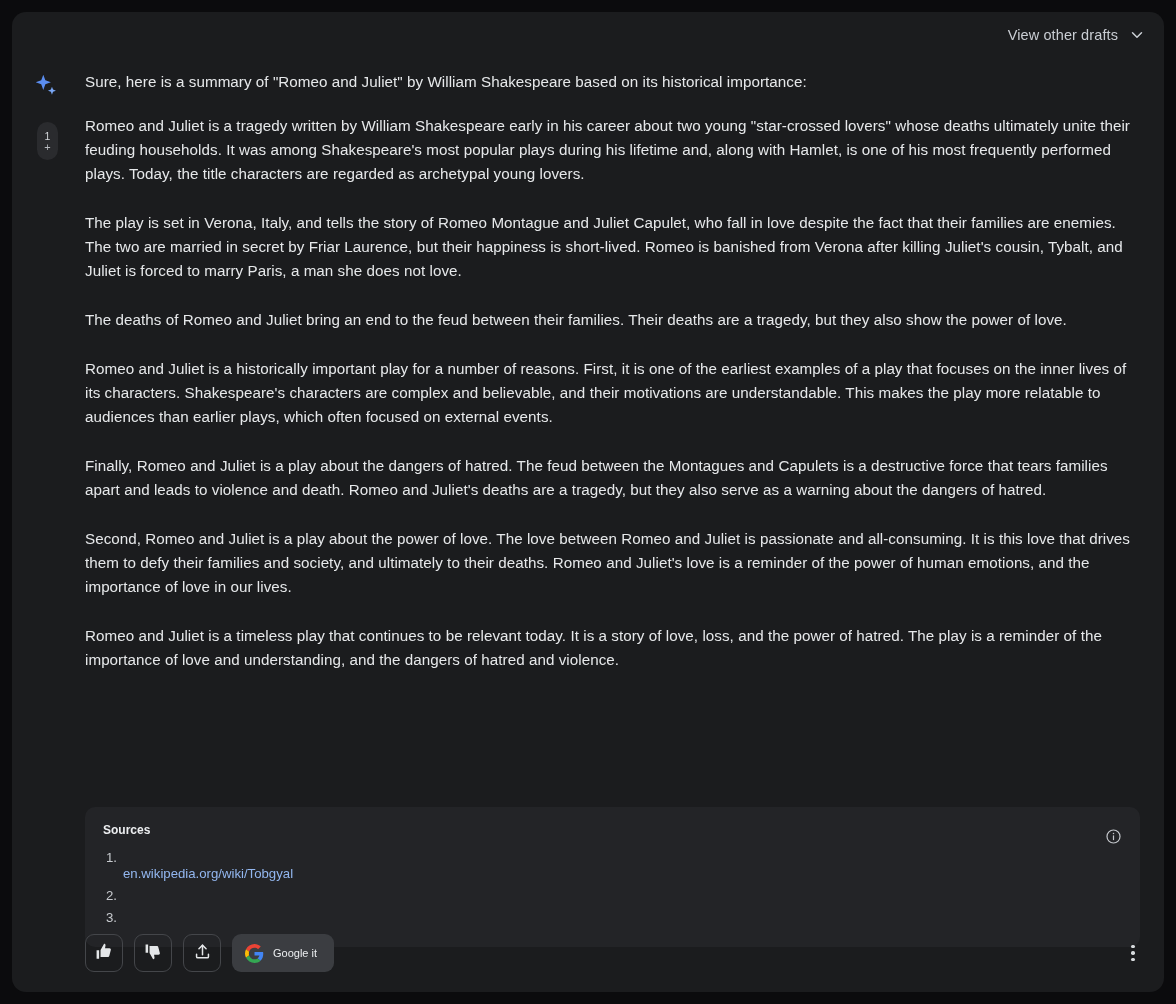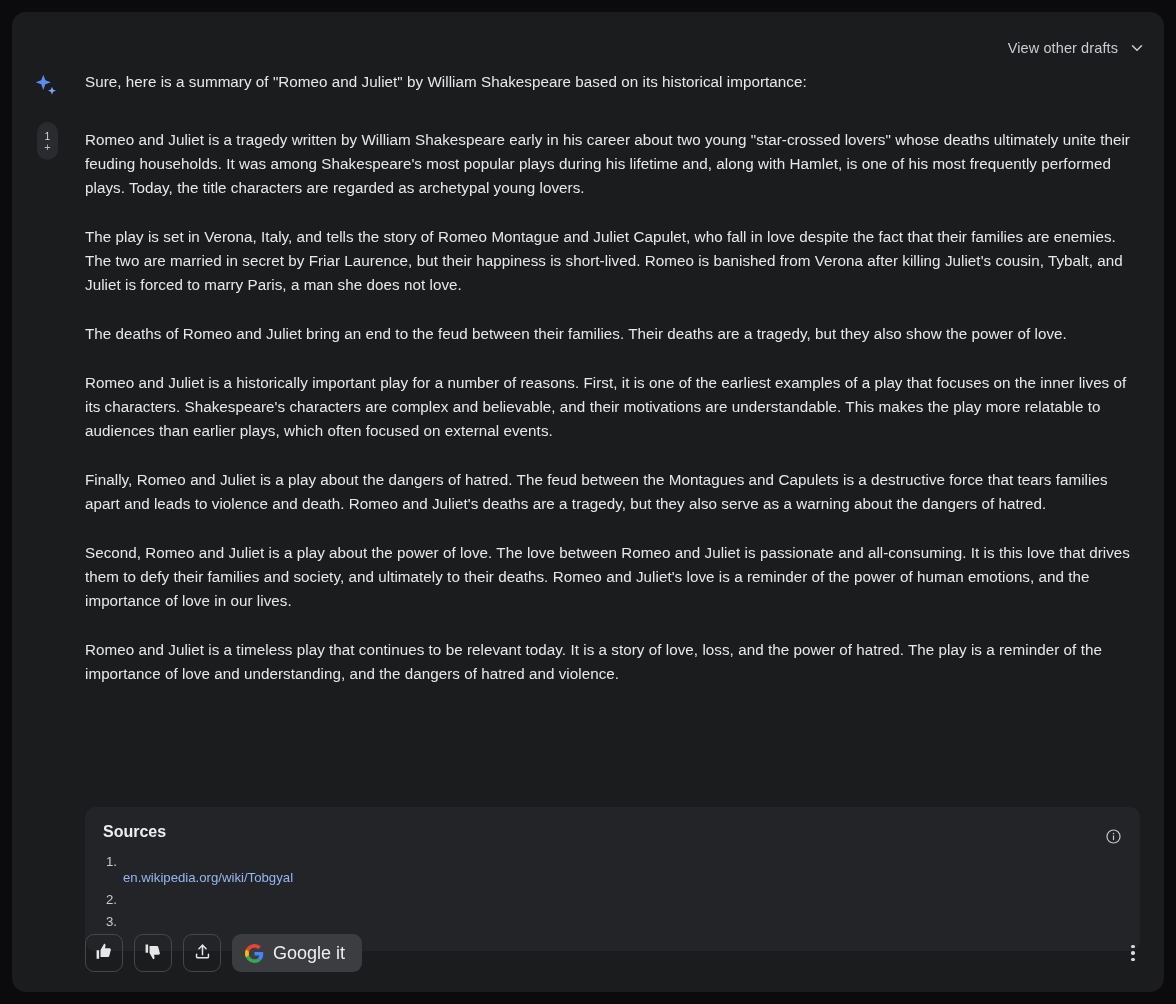--- a/index.html
+++ b/index.html
@@ -20,21 +20,21 @@
     width: 1152px;
     height: 980px;
     background: #1b1c1e;
     border-radius: 14px;
     overflow: hidden;
   }
 
   
   .drafts-row {
     position: absolute;
-    top: 27px; right: 18px;
+    top: 14px; right: 18px;
     display: flex;
     align-items: center;
     gap: 10px;
     cursor: pointer;
   }
   .drafts-label {
     color: #c9cdd3;
     font-size: 14.5px;
     letter-spacing: .1px;
   }
@@ -76,36 +76,36 @@
     top: 58px;
     width: 1058px;
   }
   .content p {
     margin: 0 0 25px 0;
     color: #e6e8ea;
     font-size: 15.2px;
     line-height: 24px;
     letter-spacing: .05px;
   }
-  .content p.first { margin-bottom: 34px; }
+  .content p.first { margin-bottom: 20px; }
   .content p:last-of-type { margin-bottom: 16px; }
 
   
   .sources {
     position: absolute;
     left: 73px;
     top: 795px;
     width: 1055px;
     background: #232427;
     border-radius: 10px;
     padding: 16px 18px 18px 18px;
   }
   .sources-title {
     color: #eceef0;
-    font-size: 16px;
+    font-size: 12px;
     font-weight: bold;
     margin-bottom: 10px;
   }
   .src-item {
     display: flex;
     gap: 6px;
     font-size: 13.2px;
     line-height: 22px;
     color: #b9bcc1;
   }
@@ -146,21 +146,21 @@
   .google-it {
     height: 38px;
     border-radius: 9px;
     background: #3b3d41;
     border: none;
     display: flex;
     align-items: center;
     gap: 9px;
     padding: 0 17px 0 13px;
     color: #eceef0;
-    font-size: 18px;
+    font-size: 11px;
     cursor: pointer;
     font-family: "Liberation Sans", sans-serif;
   }
   .gicon {
     width: 19px; height: 19px;
     display: block;
   }
   .kebab {
     position: absolute;
     right: 20px;

